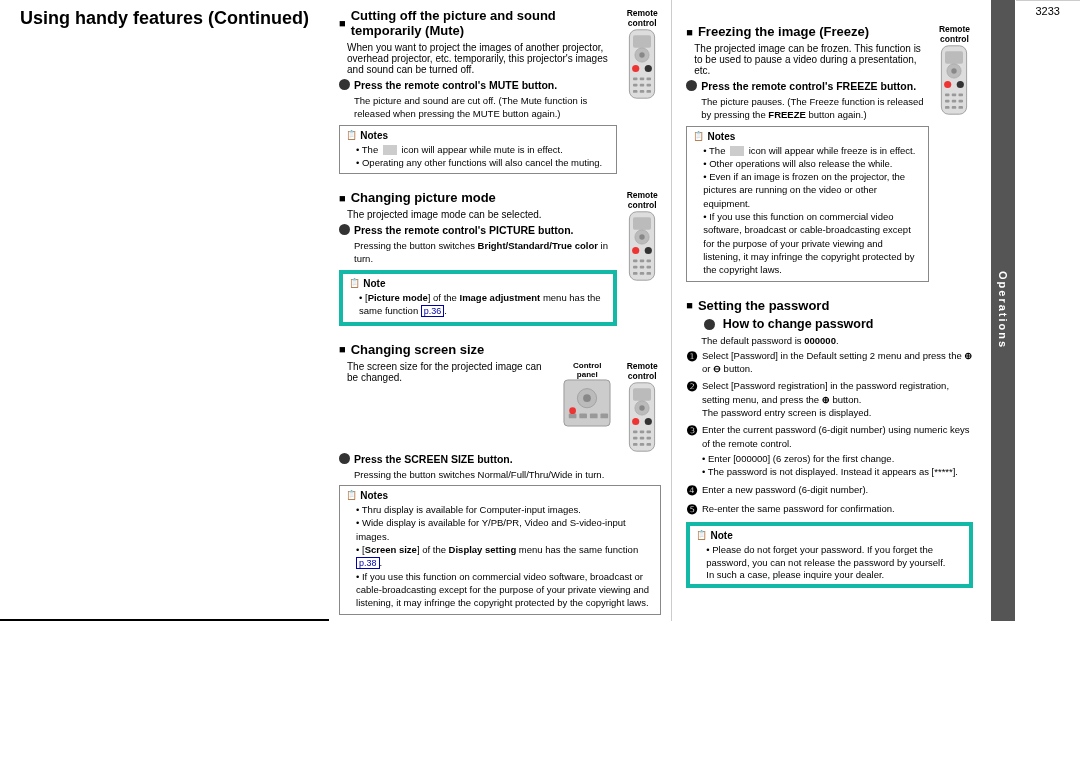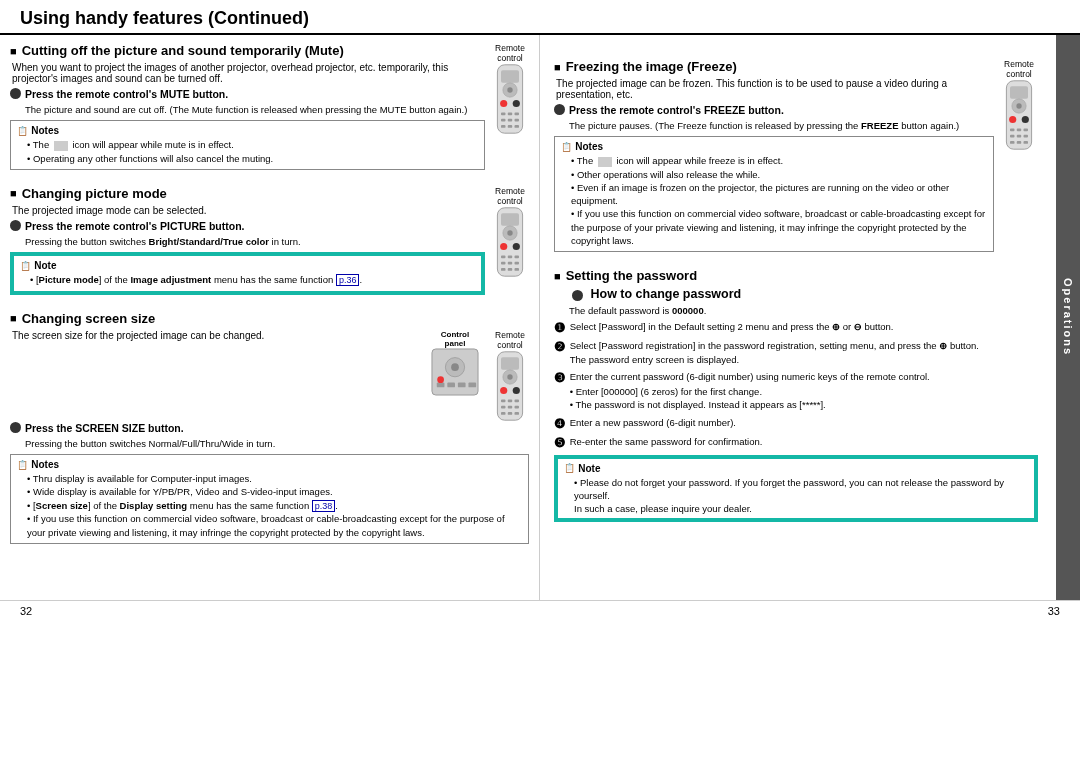--- a/index.html
+++ b/index.html
@@ -9,21 +9,20 @@
       background: #fff;
       color: #000;
       width: 1080px;
       height: 766px;
       overflow: hidden;
     }
     .page-container {
       width: 1080px;
       height: 621px;
       display: flex;
-      flex-direction: column;
     }
     .page-header {
       border-bottom: 2px solid #000;
       padding: 8px 20px 4px 20px;
     }
     .page-header h1 {
       font-size: 18px;
       font-weight: bold;
     }
     .content-area {
@@ -54,21 +53,21 @@
       margin-bottom: 4px;
     }
     .section-title::before {
       content: '■';
       margin-right: 5px;
       font-size: 11px;
     }
     .section-desc {
       font-size: 10px;
       margin-bottom: 4px;
-      margin-left: 2px;
+      margin-left: 8px;
     }
     .bullet-circle {
       display: inline-block;
       width: 11px;
       height: 11px;
       background: #333;
       border-radius: 50%;
       margin-right: 4px;
       vertical-align: middle;
       flex-shrink: 0;
@@ -135,21 +134,21 @@
       display: flex;
       justify-content: space-between;
       align-items: flex-start;
     }
     .section-content {
       flex: 1;
     }
     .remote-label {
       font-size: 8.5px;
       text-align: center;
-      font-weight: normal;
+      font-weight: bold;
     }
     .remote-wrapper {
       display: flex;
       flex-direction: column;
       align-items: center;
       margin-left: 6px;
     }
     .remote-svg {
       width: 38px;
     }

